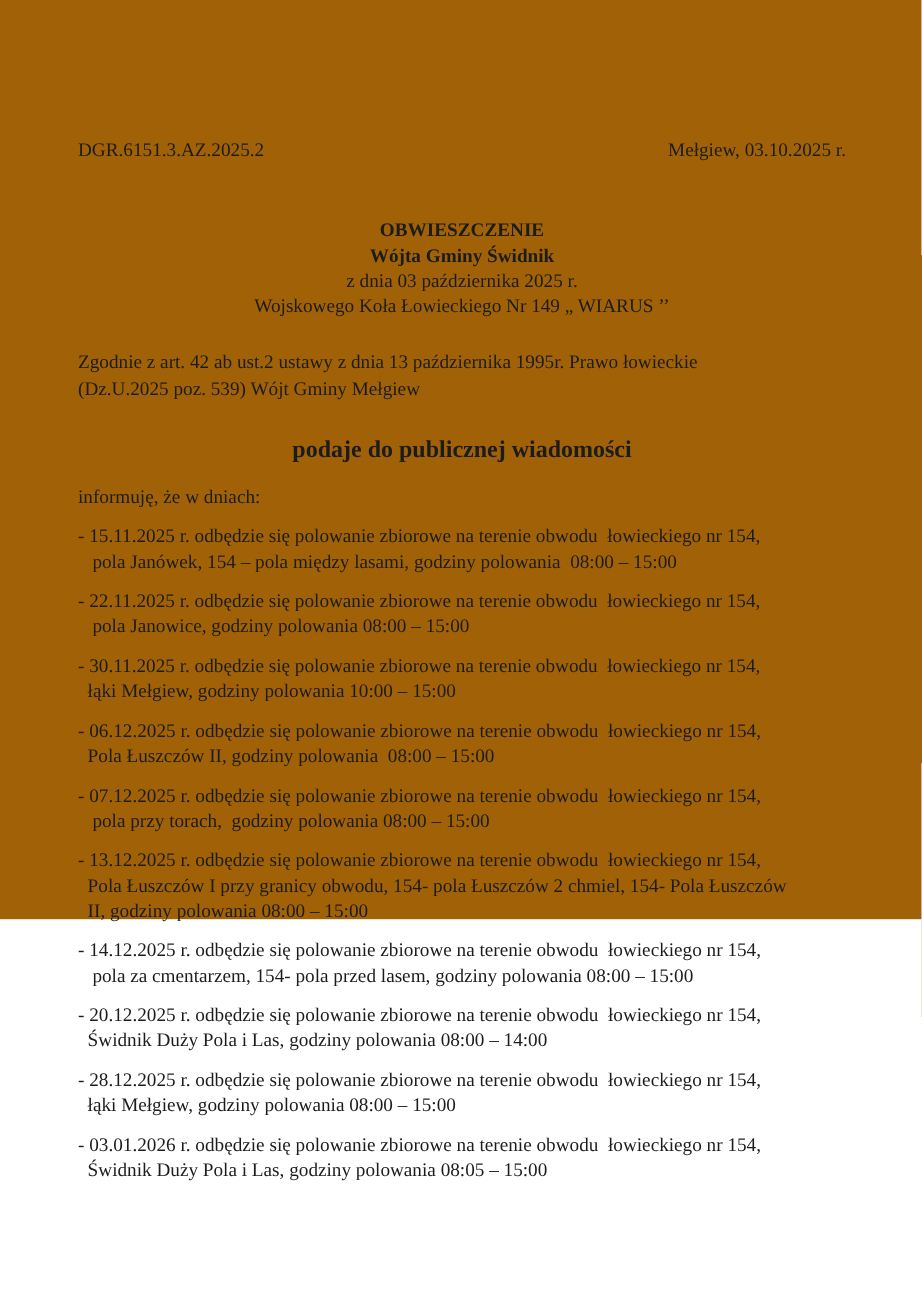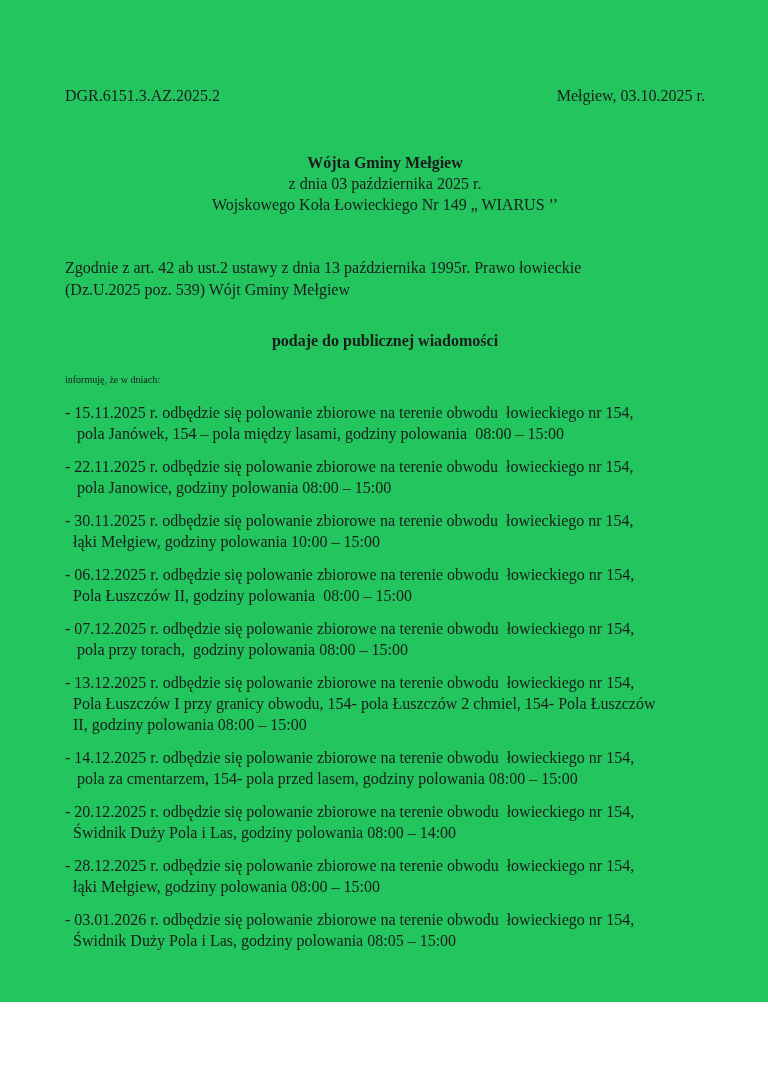--- a/index.html
+++ b/index.html
@@ -6,53 +6,53 @@
   html, body {
     width: 768px;
     height: 1087px;
     background: #ffffff;
     font-family: "Liberation Serif", "DejaVu Serif", serif;
     color: #1c1c1c;
     overflow: hidden;
   }
   .page {
     width: 768px;
-    height: 1002px;
-    background: #22c55e;
-    padding: 85px 63px 0 65px;
+    height: 766px;
+    background: #a16207;
+    padding: 115px 63px 0 65px;
   }
   .doc-header {
     display: flex;
     justify-content: space-between;
     font-size: 16px;
     line-height: 21px;
   }
   .title-block {
     margin-top: 46px;
     text-align: center;
     font-size: 16px;
     line-height: 21px;
   }
   .bold { font-weight: bold; }
   .legal {
-    margin-top: 42px;
+    margin-top: 26px;
     font-size: 16px;
     line-height: 22px;
     white-space: pre-wrap;
   }
   .announce {
     margin-top: 29px;
     text-align: center;
-    font-size: 16px;
+    font-size: 20px;
     line-height: 21px;
     font-weight: bold;
   }
   .intro {
     margin-top: 18px;
-    font-size: 10px;
+    font-size: 16px;
     line-height: 21px;
   }
   .events {
     margin-top: 12px;
   }
   .event {
     font-size: 16px;
     line-height: 21px;
     white-space: pre-wrap;
     margin-bottom: 12px;
@@ -62,21 +62,22 @@
 <body>
 
 <div class="page">
 
   <div class="doc-header">
     <span>DGR.6151.3.AZ.2025.2</span>
     <span>Mełgiew, 03.10.2025 r.</span>
   </div>
 
   <div class="title-block">
-    <div class="bold">Wójta Gminy Mełgiew</div>
+    <div class="bold">OBWIESZCZENIE</div>
+    <div class="bold">Wójta Gminy Świdnik</div>
     <div>z dnia 03 października 2025 r.</div>
     <div>Wojskowego Koła Łowieckiego Nr 149 „ WIARUS ’’</div>
   </div>
 
   <p class="legal">Zgodnie z art. 42 ab ust.2 ustawy z dnia 13 października 1995r. Prawo łowieckie
 (Dz.U.2025 poz. 539) Wójt Gminy Mełgiew</p>
 
   <div class="announce">podaje do publicznej wiadomości</div>
 
   <p class="intro">informuję, że w dniach:</p>

